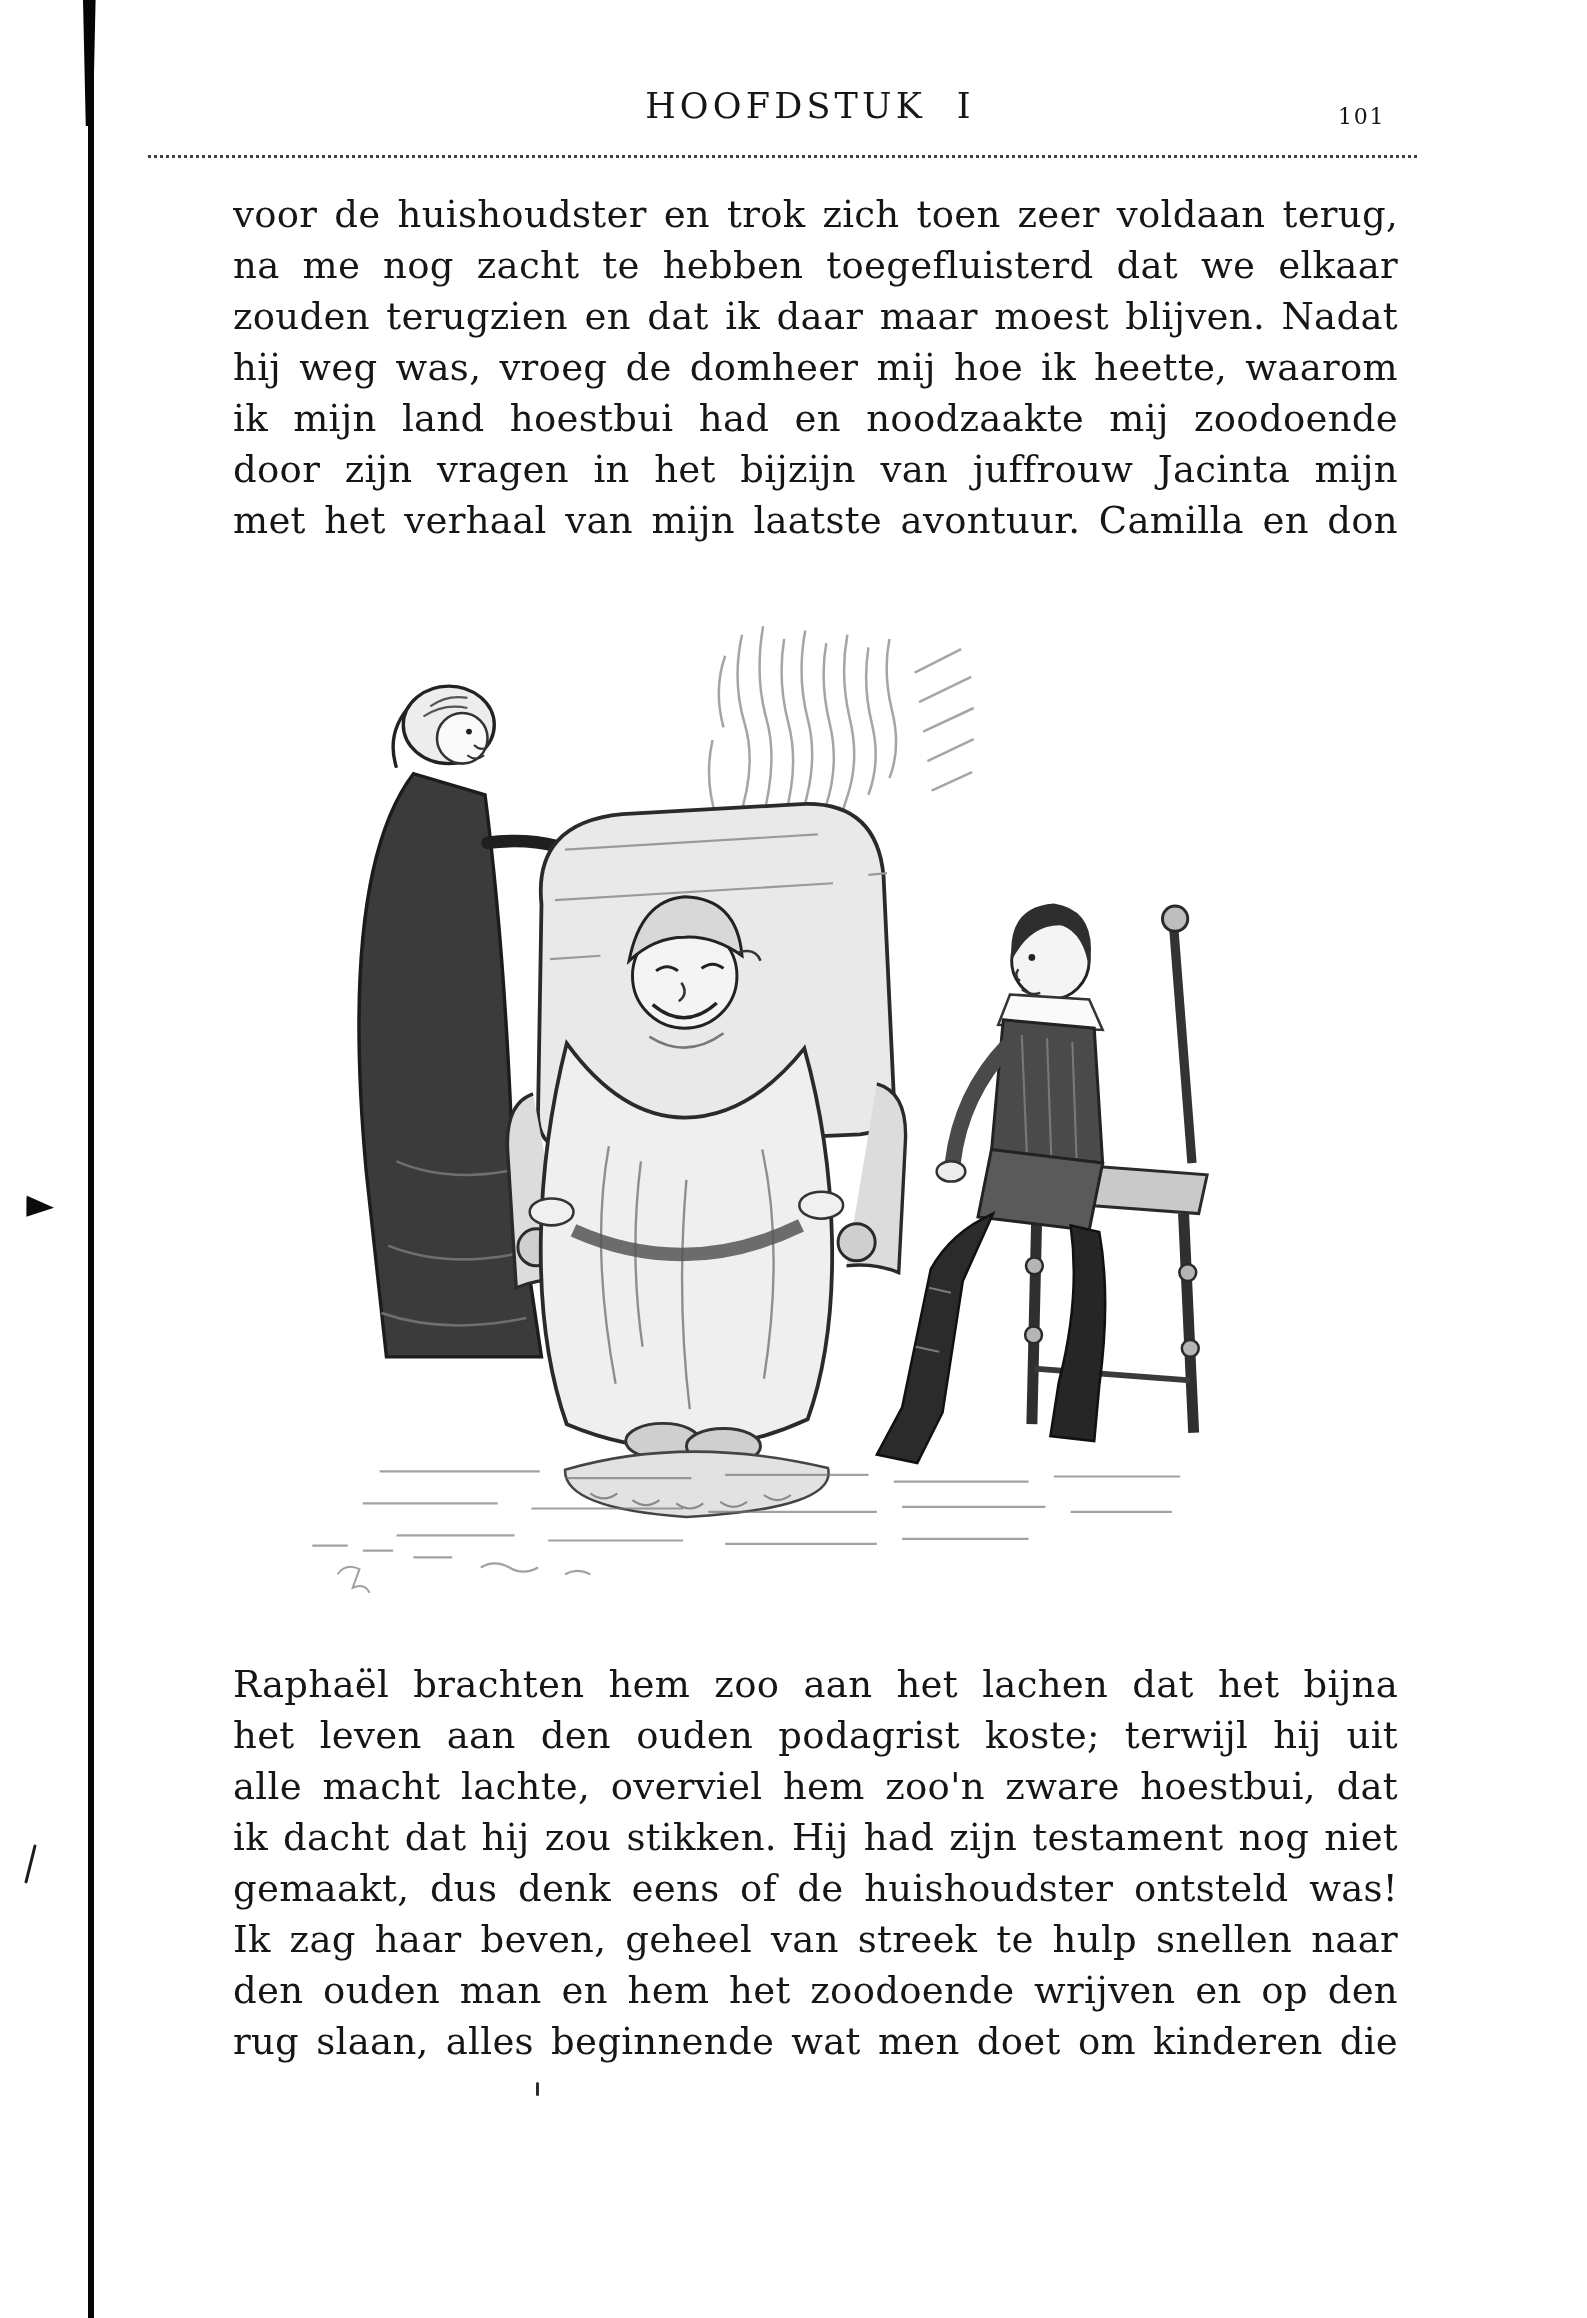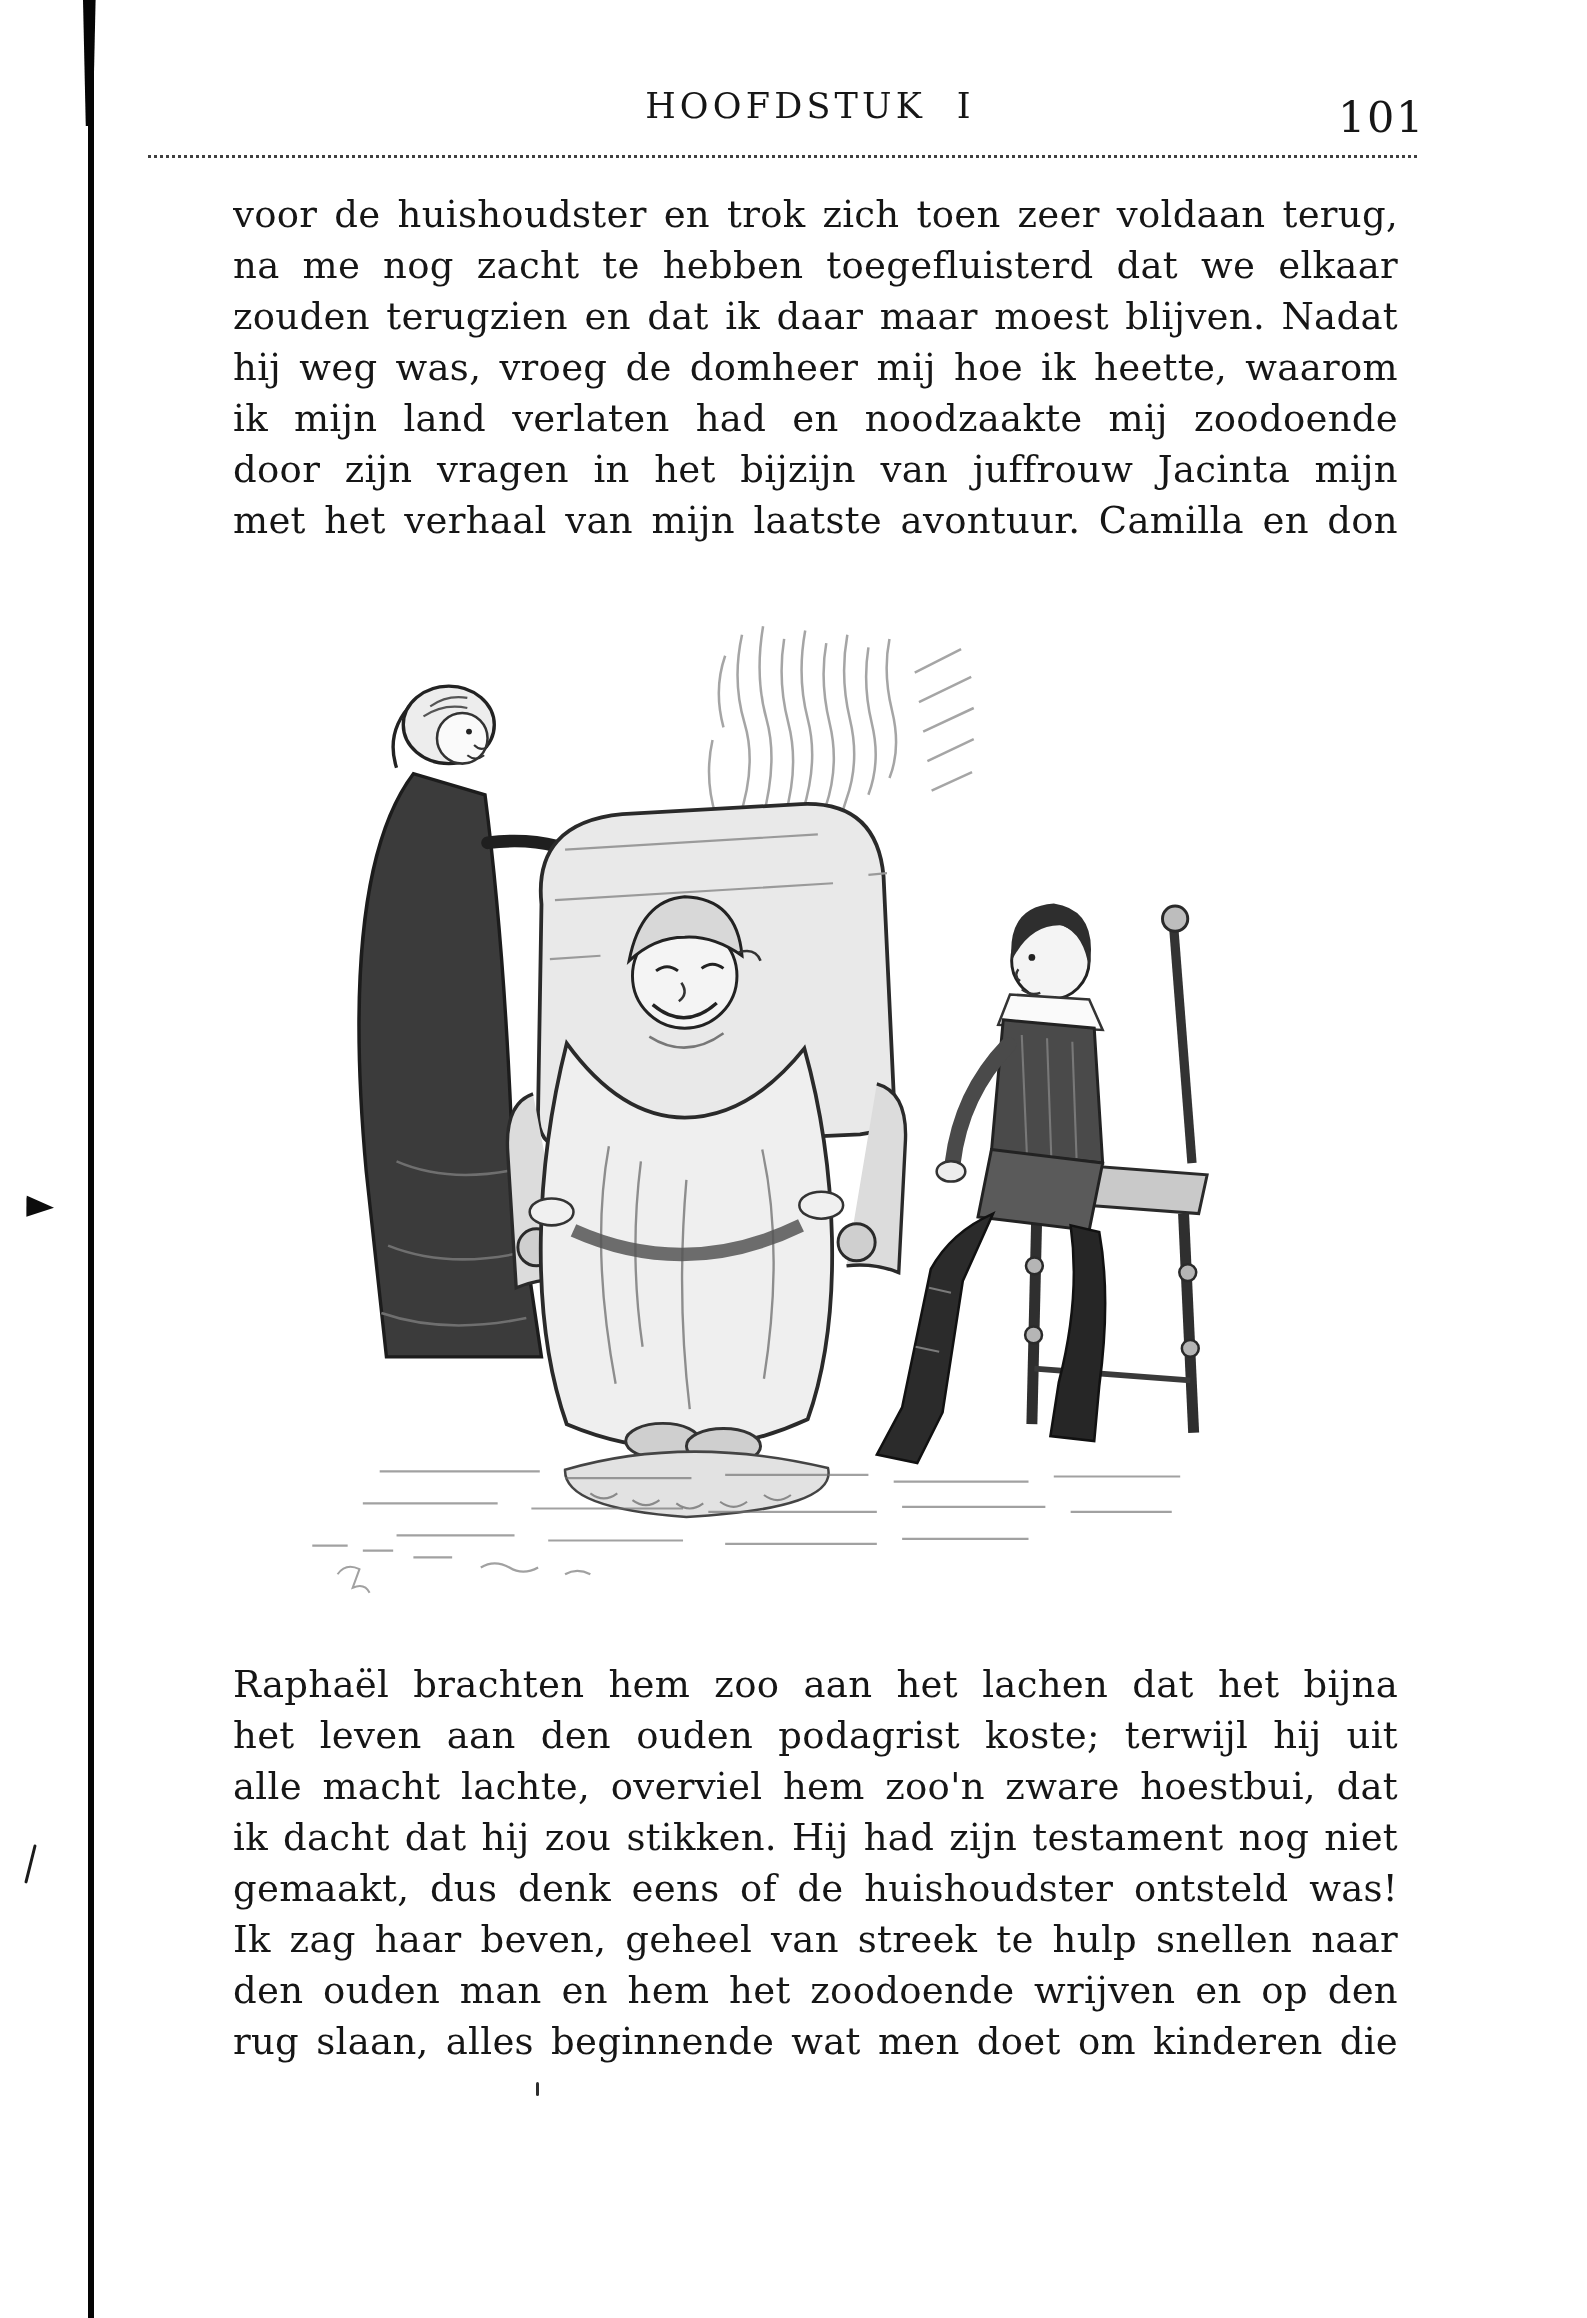--- a/index.html
+++ b/index.html
@@ -41,22 +41,22 @@
   }
 
   
   .header-title {
     position: absolute; top: 86px; left: 16px; width: 1588px;
     text-align: center;
     font-size: 35px; letter-spacing: 4.2px;
     white-space: pre;
   }
   .page-number {
-    position: absolute; top: 92px; left: 1338px;
-    font-size: 43px; letter-spacing: 1.7px;
+    position: absolute; top: 104px; left: 1338px;
+    font-size: 22px; letter-spacing: 1.7px;
   }
   .dotted-rule {
     position: absolute; top: 155px; left: 148px; width: 1269px;
     border-top: 3.4px dotted #3f3f3f; height: 0;
   }
 
   
   .paragraph {
     position: absolute; left: 201px; width: 1197px;
     font-size: 37px; line-height: 51px;
@@ -91,21 +91,21 @@
 
 <div class="header-title">HOOFDSTUK  I</div>
 <div class="page-number">101</div>
 <div class="dotted-rule"></div>
 
 <div class="paragraph para-1">
   <div class="text-line">voor de huishoudster en trok zich toen zeer voldaan terug,</div>
   <div class="text-line">na me nog zacht te hebben toegefluisterd dat we elkaar</div>
   <div class="text-line">zouden terugzien en dat ik daar maar moest blijven. Nadat</div>
   <div class="text-line">hij weg was, vroeg de domheer mij hoe ik heette, waarom</div>
-  <div class="text-line">ik mijn land verlaten had en noodzaakte mij zoodoende</div>
+  <div class="text-line">ik mijn land hoestbui had en noodzaakte mij zoodoende</div>
   <div class="text-line">door zijn vragen in het bijzijn van juffrouw Jacinta mijn</div>
   <div class="text-line">met het verhaal van mijn laatste avontuur. Camilla en don</div>
 </div>
 
 <div class="illustration-wrap">
   <svg viewBox="0 0 1220 1170" xmlns="http://www.w3.org/2000/svg" role="img" aria-label="Engraved book illustration: an elderly gouty man laughs in a large upholstered armchair, a housekeeper in a bonnet stands behind the chair holding a cloth, and a young man in dark dress sits on a wooden chair facing him; hatched smoke shading above and hatched ground below.">
 
     <g stroke="#6a6a6a" fill="none" stroke-width="3" opacity="0.6">
       <path d="M540,15 q-12,55 3,105 t-7,115 t5,120"></path>
       <path d="M565,5 q-10,60 4,110 t-5,120 t4,110"></path>

